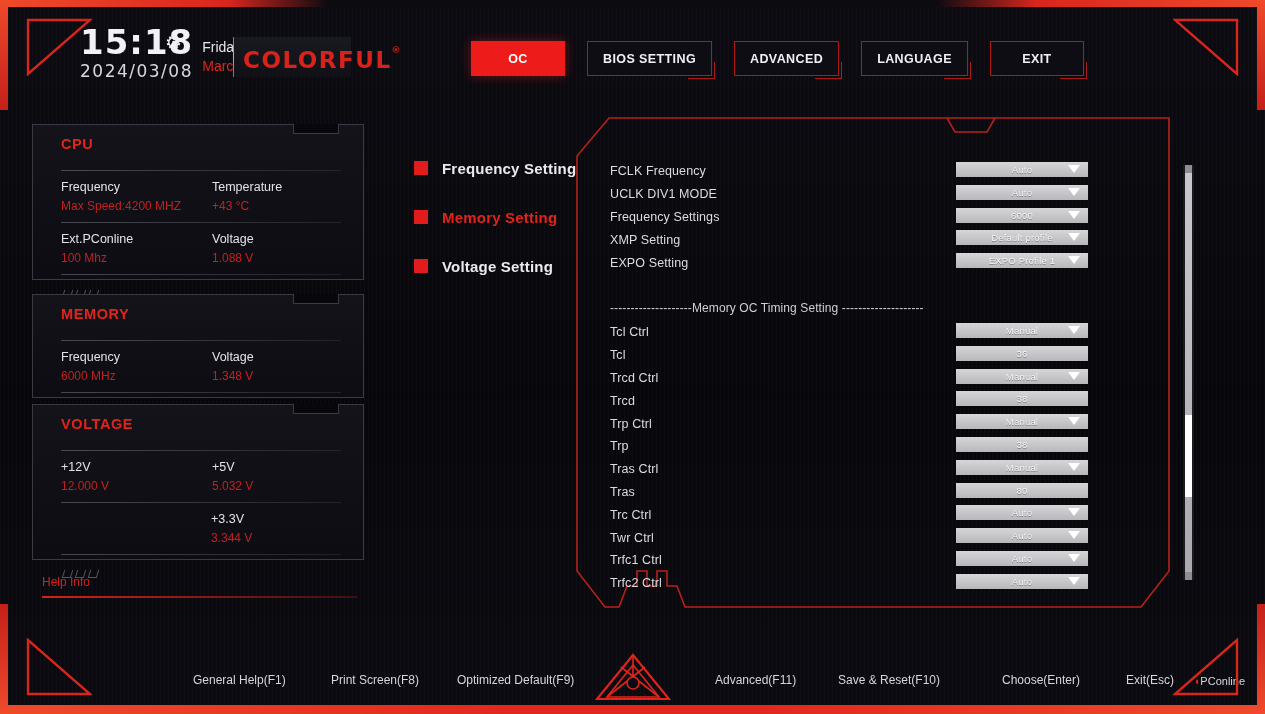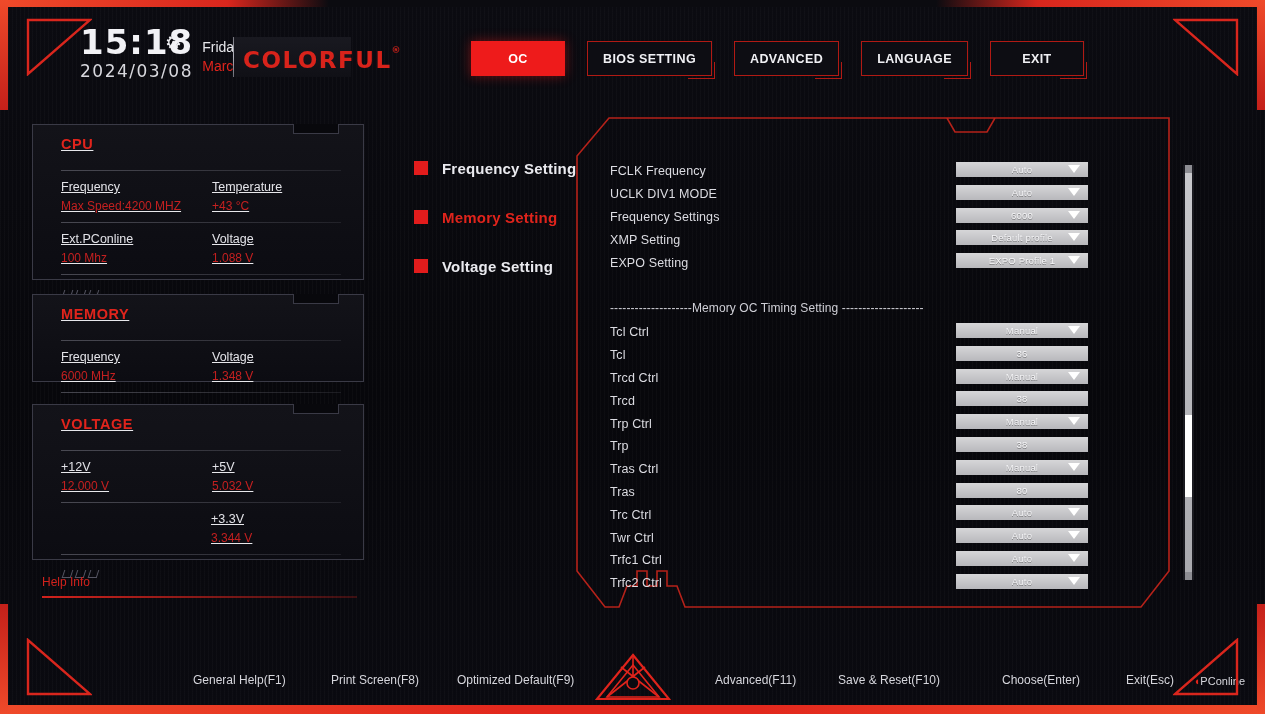--- a/index.html
+++ b/index.html
@@ -78,21 +78,20 @@
     content:""; position:absolute; right:-4px; bottom:-4px; width:26px; height:16px;
     border-right:1.4px solid #b11a14; border-bottom:1.4px solid #b11a14;
   }
   .tab.active::after { border-color:transparent; }
 
   
   .info-panel {
     position:absolute; left:32px; width:332px;
     background:linear-gradient(180deg,#131319 0%,#0c0c12 100%);
     border:1px solid #3a3a46;
-    text-decoration:underline;
   }
   .panel-notch {
     position:absolute; right:24px; top:-1px; width:46px; height:10px;
     background:#08080c; border-left:1px solid #3a3a46; border-right:1px solid #3a3a46;
     border-bottom:1px solid #3a3a46;
   }
   .panel-title {
     font-size:14.5px; font-weight:bold; color:#e0241c; letter-spacing:.6px;
     padding:11px 0 9px 28px;
   }
@@ -230,21 +229,21 @@
     <div class="row-sep"></div>
     <div class="panel-foot">
       <div class="zz">
           <i></i>
           <i></i>
           <i></i>
         </div>
     </div>
   </div>
 
-  <div class="info-panel" style="top:294px;height:88px;">
+  <div class="info-panel" style="top:294px;height:104px;">
     <div class="panel-notch"></div>
     <div class="panel-title">MEMORY</div>
     <div class="row-sep"></div>
     <div class="panel-row">
       <div class="panel-cell">
         <div class="cell-label">Frequency</div>
         <div class="cell-value">6000 MHz</div>
       </div>
       <div class="panel-cell">
         <div class="cell-label">Voltage</div>

